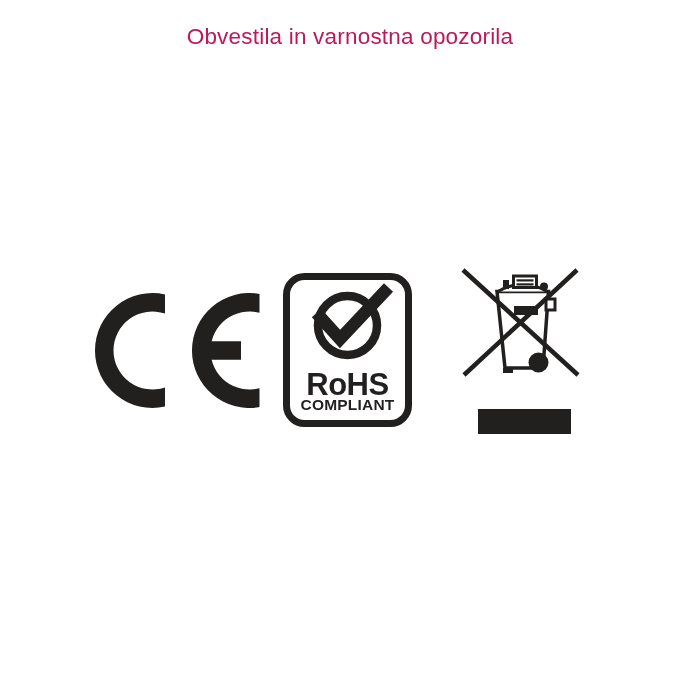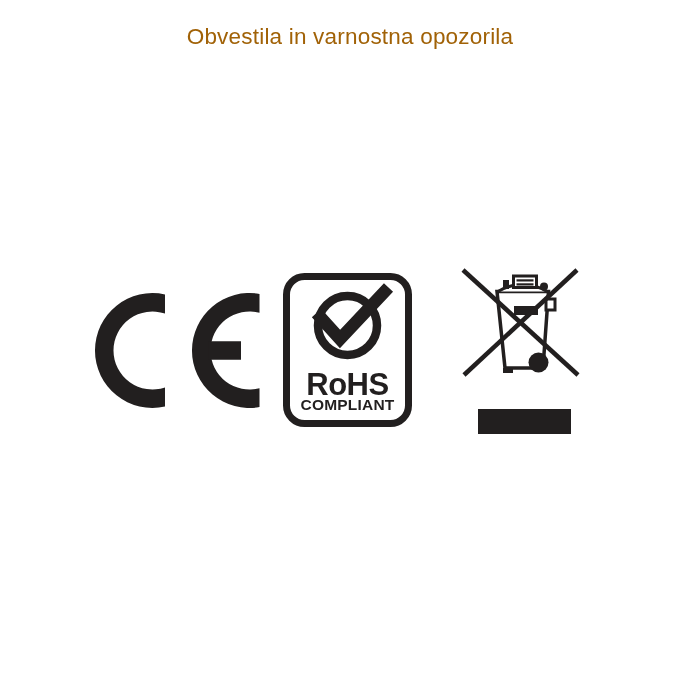--- a/index.html
+++ b/index.html
@@ -13,21 +13,21 @@
   }
   .page-title {
     position: absolute;
     top: 24px;
     left: 0;
     right: 0;
     text-align: center;
     font-size: 22.5px;
     font-weight: 400;
     letter-spacing: 0.2px;
-    color: #a16207;
+    color: #be185d;
     margin: 0;
   }
   .mark { position: absolute; }
   .mark svg { display: block; }
   .mark-ce   { left: 92px;  top: 291px; }
   .mark-rohs { left: 283px; top: 273px; }
   .mark-weee { left: 458px; top: 260px; }
   .rohs-title-text {
     font-family: "Liberation Sans", sans-serif;
     font-weight: bold;

